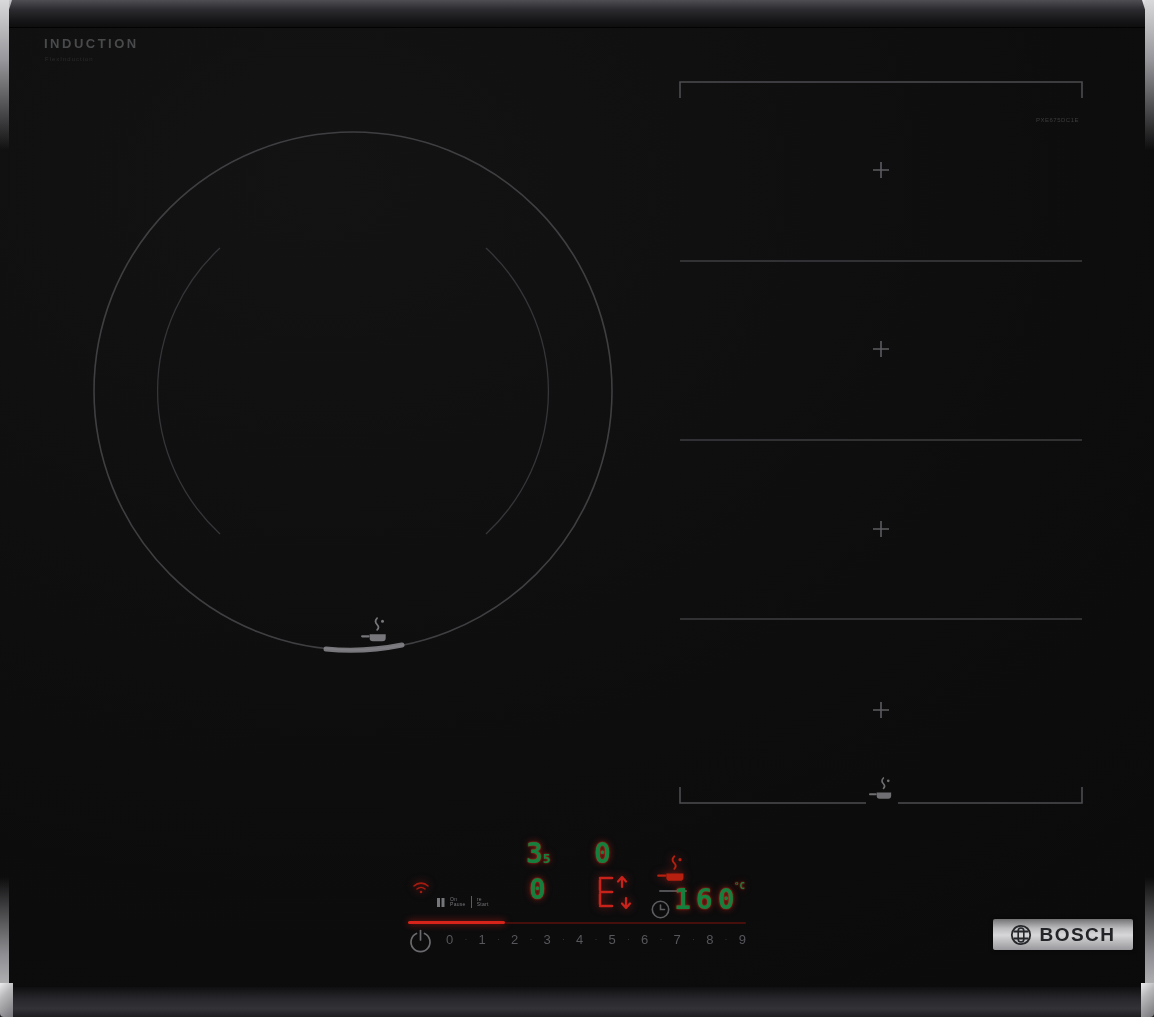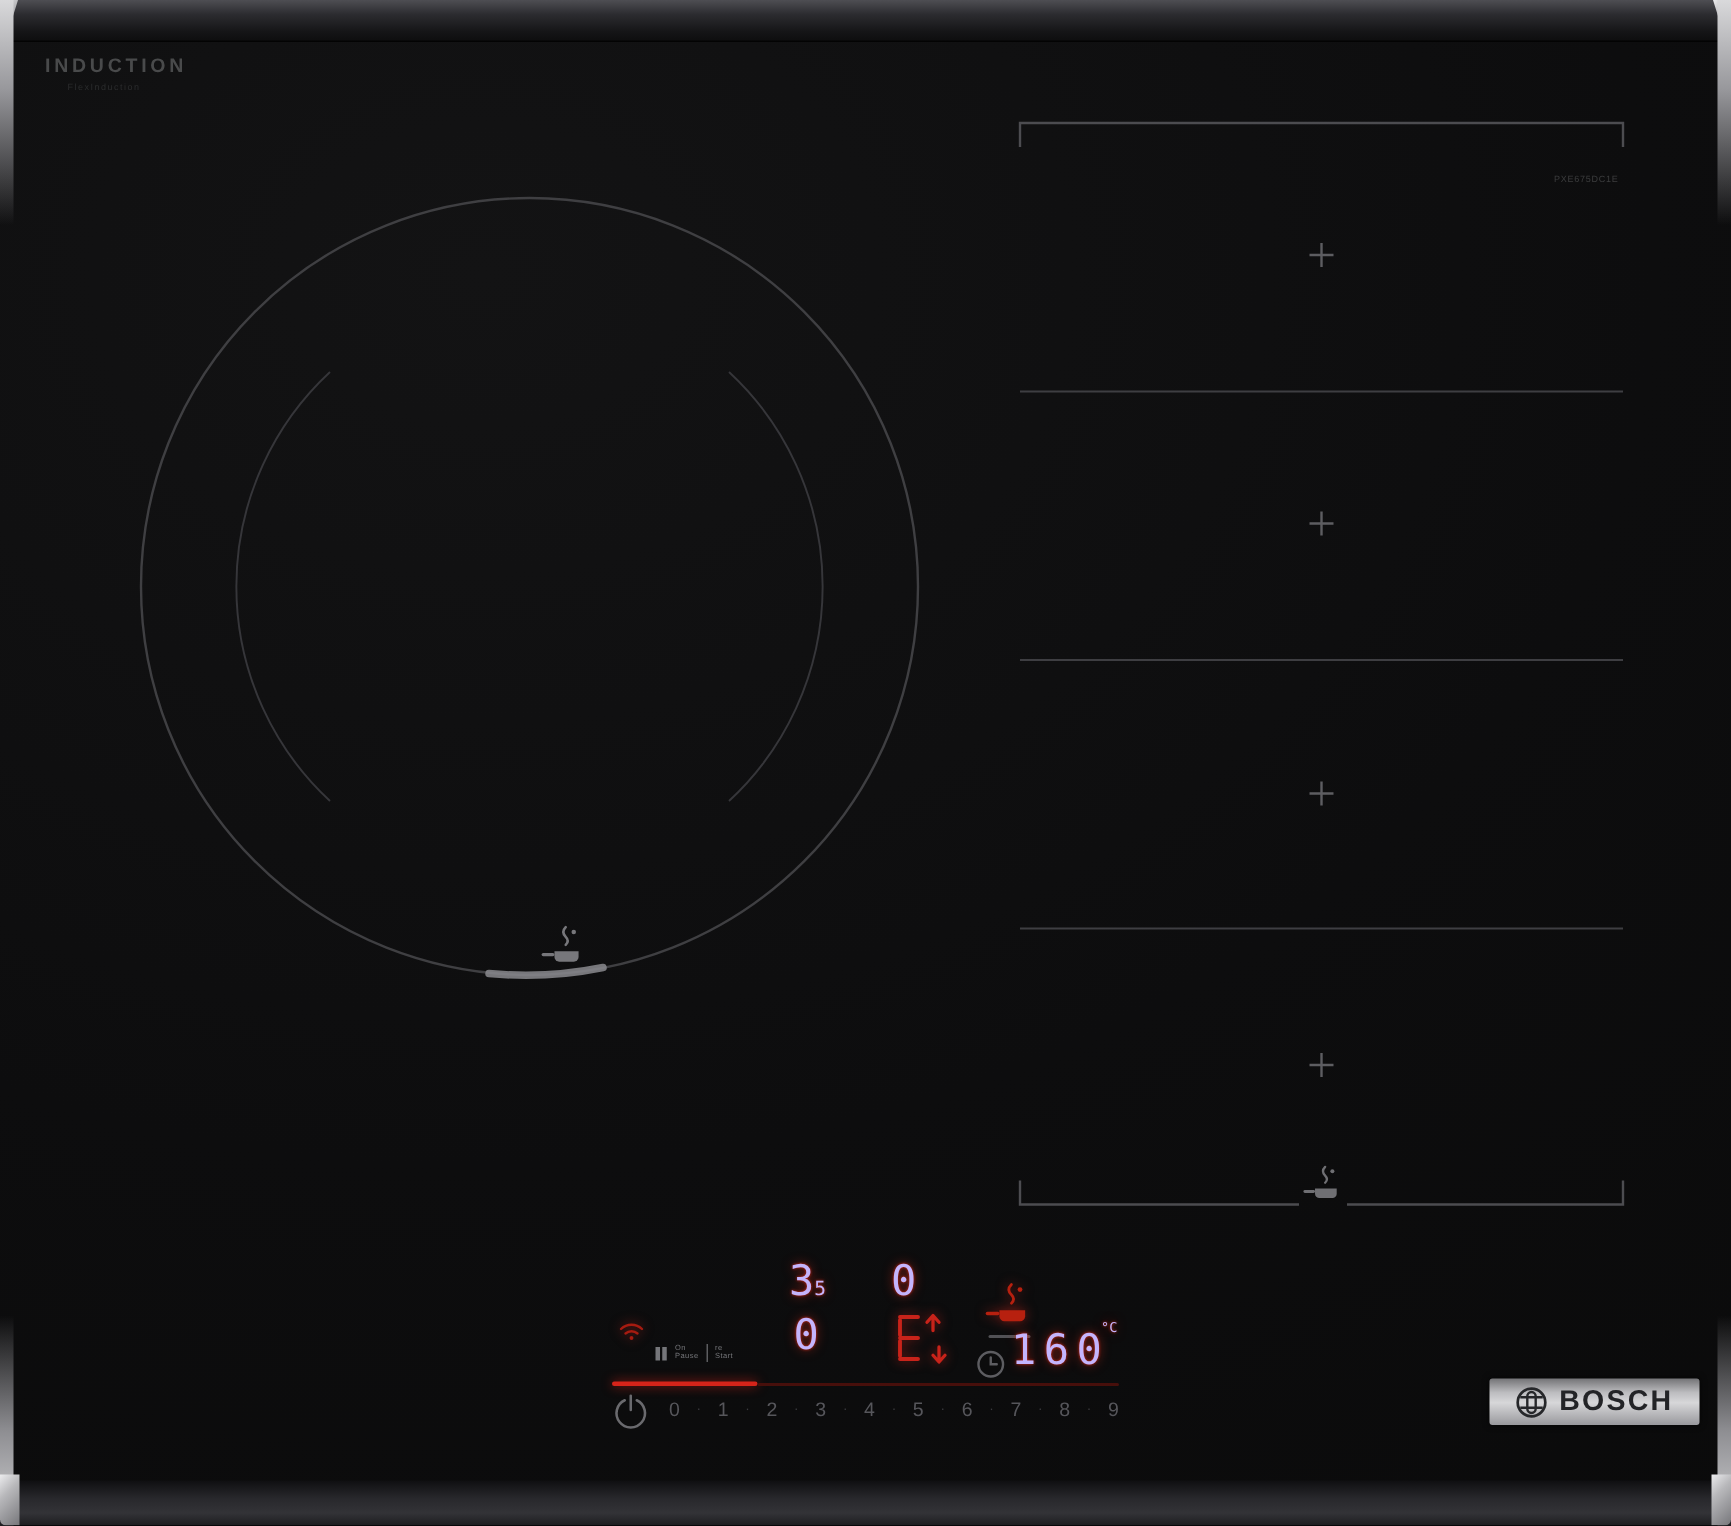--- a/index.html
+++ b/index.html
@@ -19,25 +19,25 @@
   .cap.tl{left:0;top:0;width:12px;height:27px;clip-path:polygon(0 0,100% 0,30% 100%,0 100%);}
   .cap.tr{right:0;top:0;width:12px;height:27px;clip-path:polygon(0 0,100% 0,100% 100%,70% 100%);}
   .cap.bl{left:0;bottom:0;width:13px;height:34px;border-radius:0 0 0 4px;}
   .cap.br{right:0;bottom:0;width:13px;height:34px;border-radius:0 0 4px 0;}
   .rail{width:9px;}
   .rail.lt{left:0;top:0;height:150px;background:linear-gradient(180deg,#d9d9db,#97979b 40%,rgba(40,40,44,0));}
   .rail.lb{left:0;bottom:0;height:140px;background:linear-gradient(0deg,#d3d3d5,#8e8e92 45%,rgba(40,40,44,0));}
   .rail.rt{right:0;top:0;height:150px;background:linear-gradient(180deg,#d9d9db,#97979b 40%,rgba(40,40,44,0));}
   .rail.rb{right:0;bottom:0;height:140px;background:linear-gradient(0deg,#d3d3d5,#8e8e92 45%,rgba(40,40,44,0));}
   
-  .induction{left:30px;top:36px;font-size:13px;letter-spacing:2.5px;color:#494a4b;font-weight:bold;}
+  .induction{left:44px;top:36px;font-size:13px;letter-spacing:2.5px;color:#494a4b;font-weight:bold;}
   .induction-sub{left:45px;top:56px;font-size:6px;letter-spacing:1px;color:#2b2c2d;}
   .model-code{left:1036px;top:117px;font-size:6px;letter-spacing:.5px;color:#3c3d3e;}
   
-  .seg{font-family:"DejaVu Sans Mono",monospace;font-weight:normal;color:#c4b5fd;
+  .seg{font-family:"DejaVu Sans Mono",monospace;font-weight:bold;color:#15803d;
        text-shadow:0 0 7px rgba(236,45,28,.55),0 0 2px rgba(236,45,28,.9);line-height:1;}
   .seg.big{font-size:28px;}
   .seg-sub{font-size:13px;vertical-align:baseline;}
   .temp{letter-spacing:5px;}
   .temp-unit{left:734px;top:882px;font-size:9px;letter-spacing:0;}
   
   .slider-bright{left:408px;top:921px;width:97px;height:3px;background:#d6241a;
        box-shadow:0 0 7px rgba(214,36,26,.75);border-radius:2px;}
   .slider-dim{left:505px;top:922px;width:241px;height:2px;background:#470f0b;border-radius:1px;}
   .numrow{left:446px;top:930px;width:300px;height:18px;display:flex;

